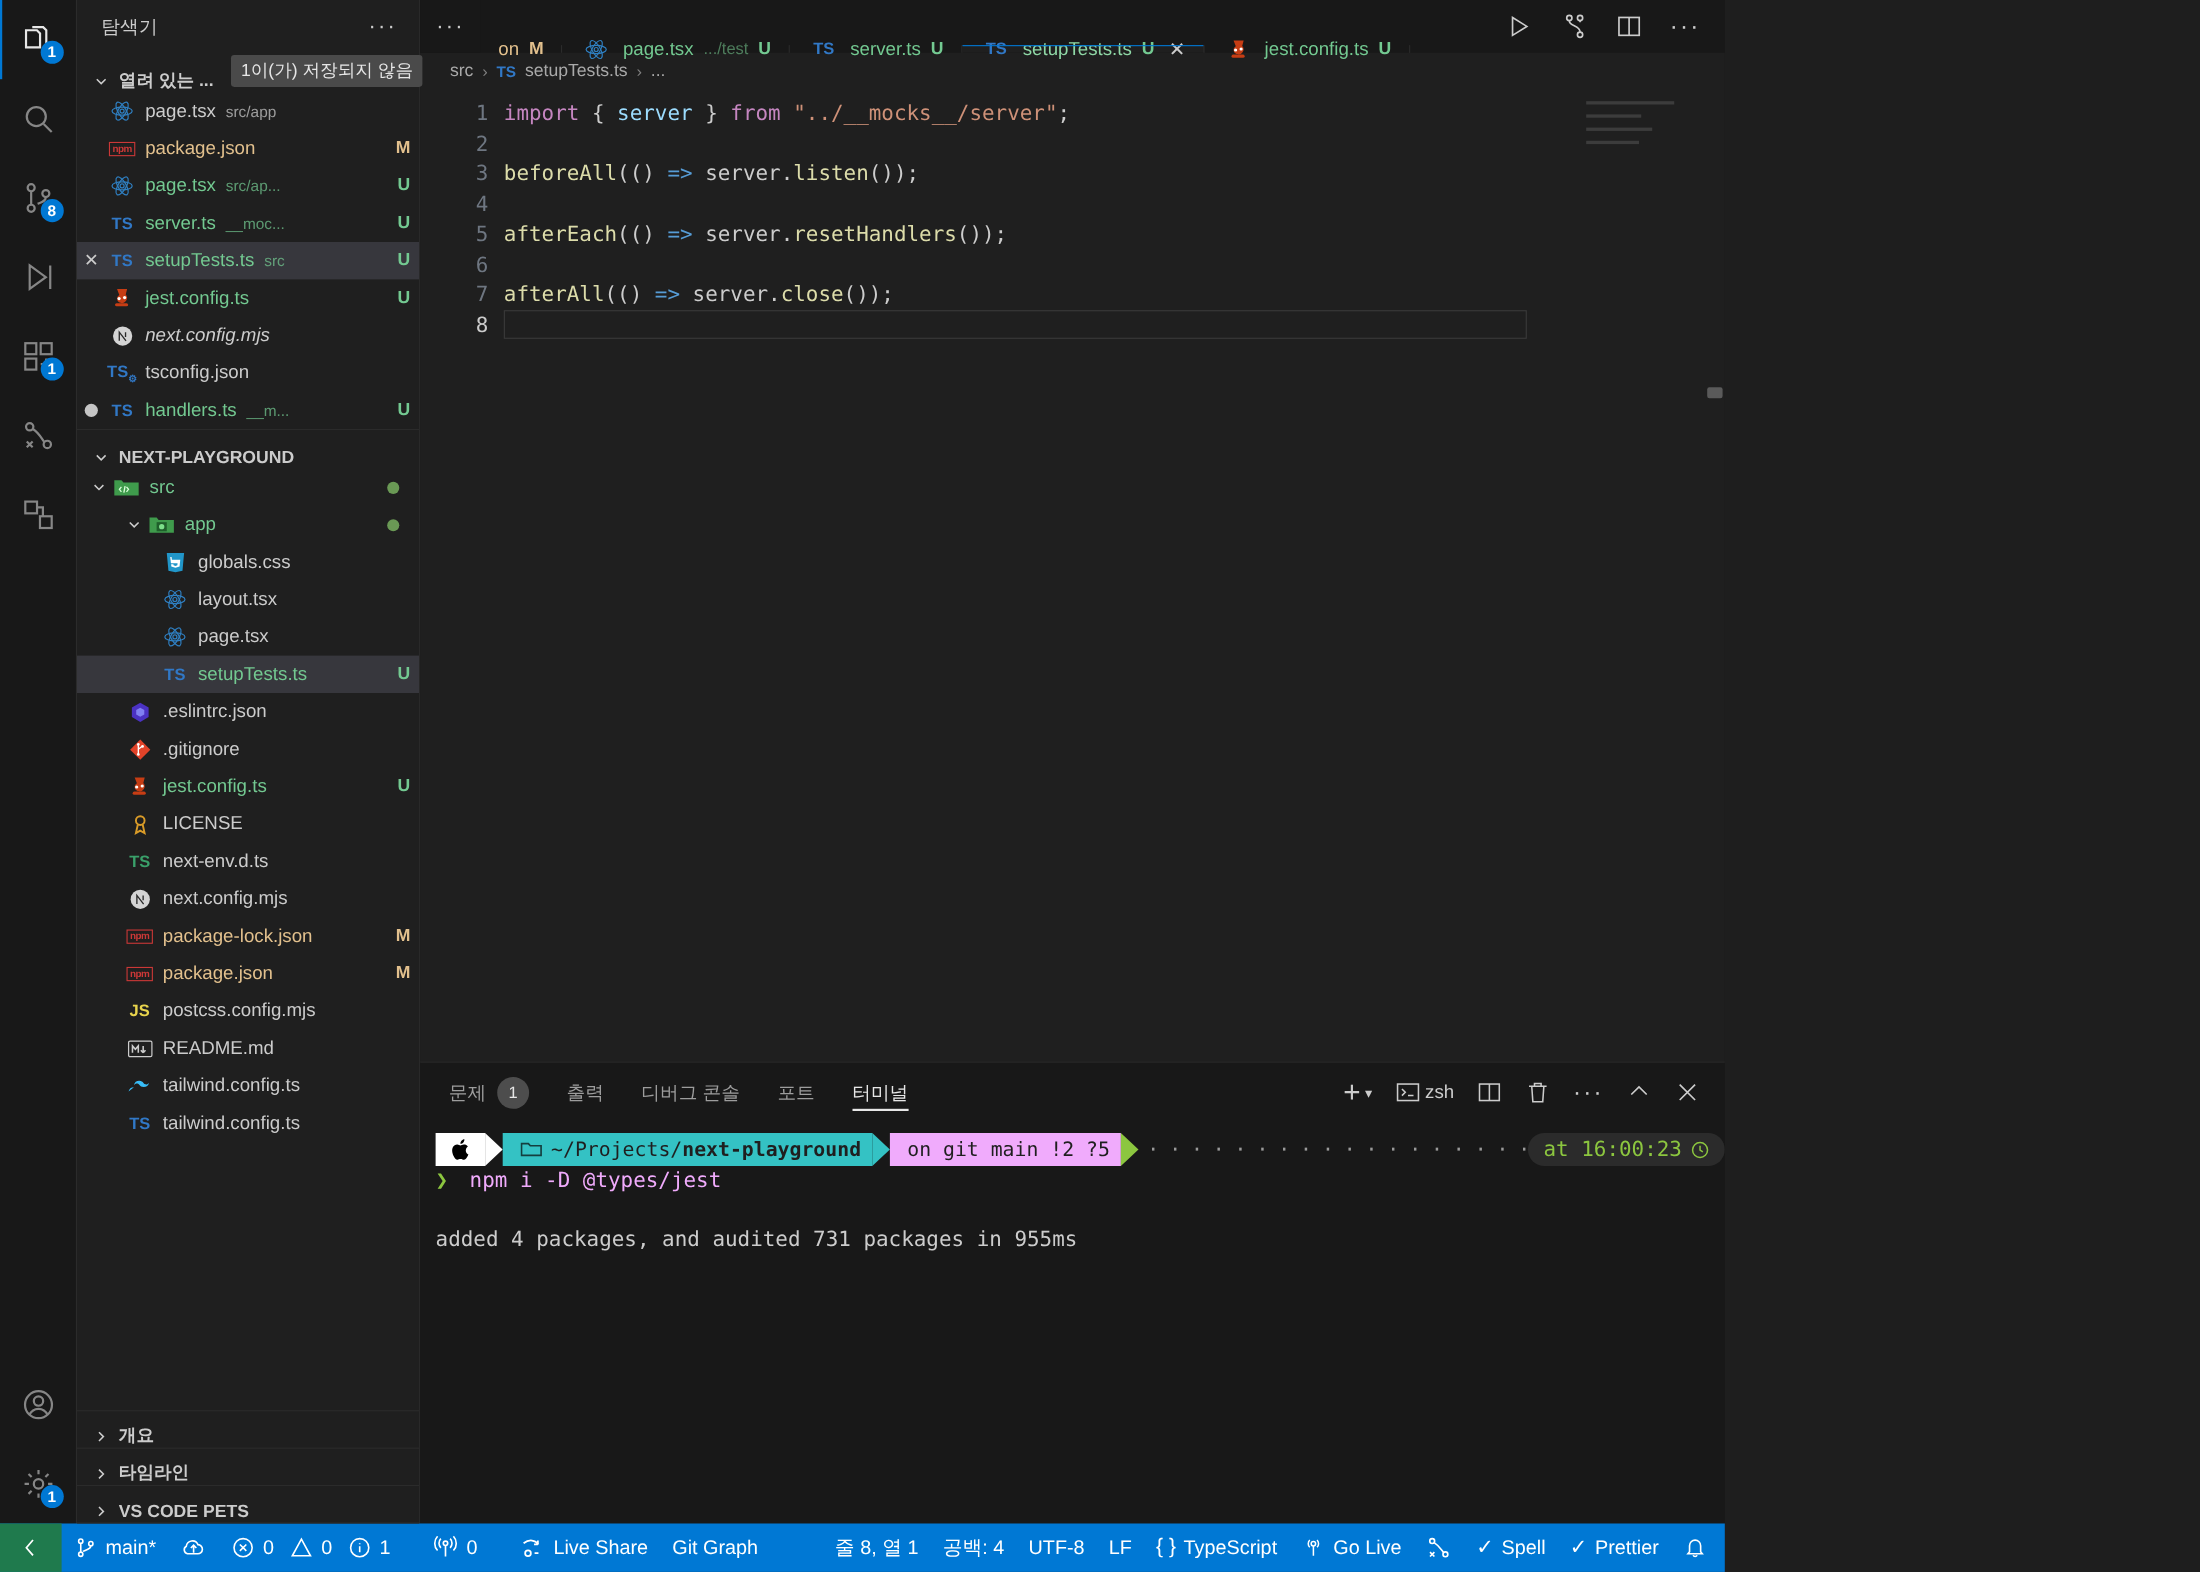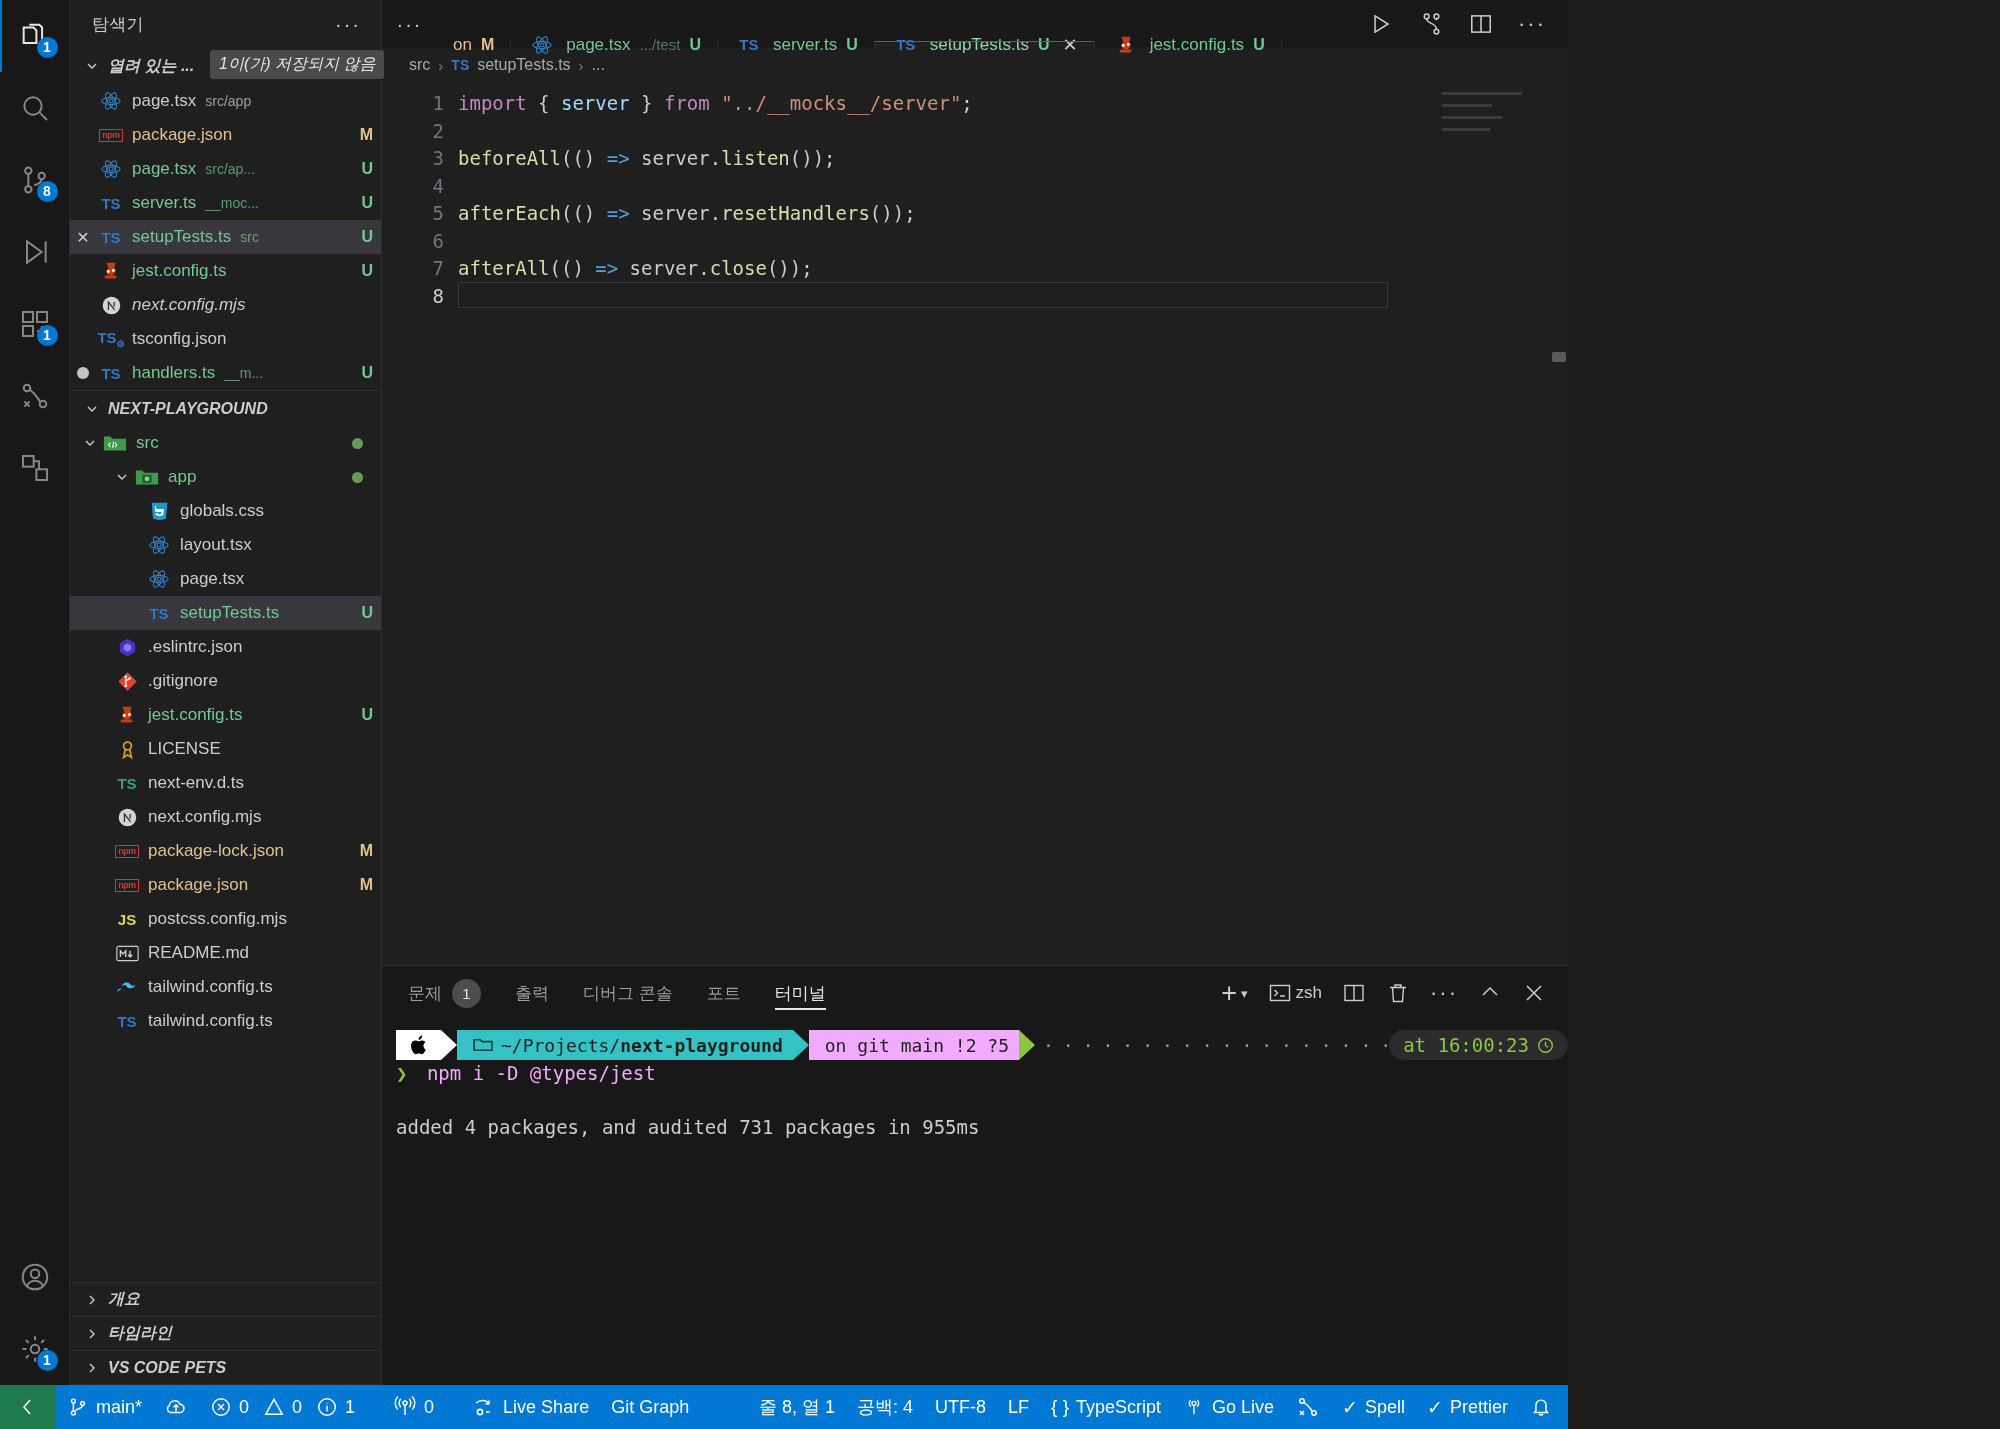--- a/index.html
+++ b/index.html
@@ -52,23 +52,23 @@
   }
   .sb-title {
     height: 48px; display: flex; align-items: center;
     padding: 0 12px 0 22px; color: #cccccc;
     font-size: 17px; letter-spacing: .2px;
     justify-content: space-between;
     text-align: center;
   }
   .sb-dots { color: #cccccc; font-size: 20px; letter-spacing: 2px; padding-right: 8px;}
   .section-header {
-    height: 36px; display: flex; align-items: center;
+    height: 36px; display: flex; align-items: flex-end;
     color: #cccccc; font-size: 16px; font-weight: bold;
-    padding-left: 12px; gap: 6px; position: relative; font-style: italic;
+    padding-left: 12px; gap: 6px; position: relative;
   }
   .twisty {
     width: 20px; height: 20px; display:inline-flex;
     align-items:center; justify-content:center; color:#cccccc;
   }
   .tooltip {
     position: absolute; left: 140px; top: 2px;
     background: #4a4a4a; color: #e6e6e6;
     font-size: 16px; font-weight: normal;
     padding: 4px 9px; border-radius: 3px; white-space: nowrap;

